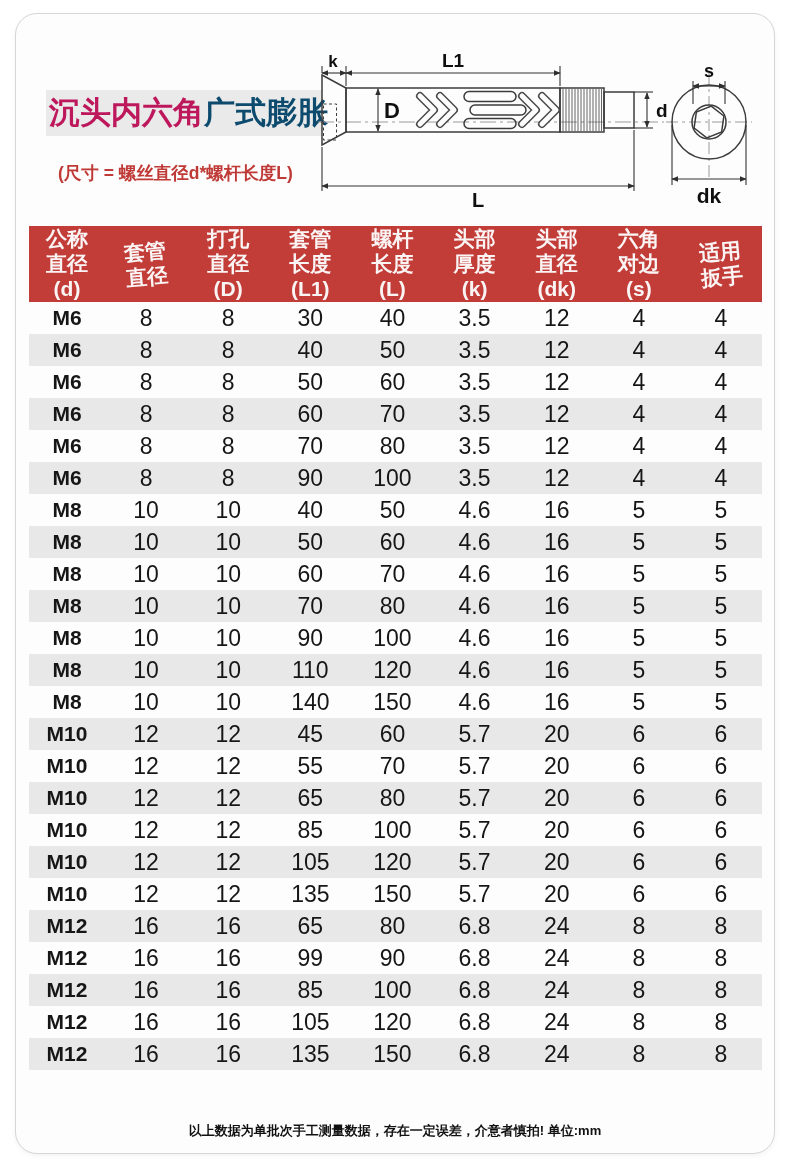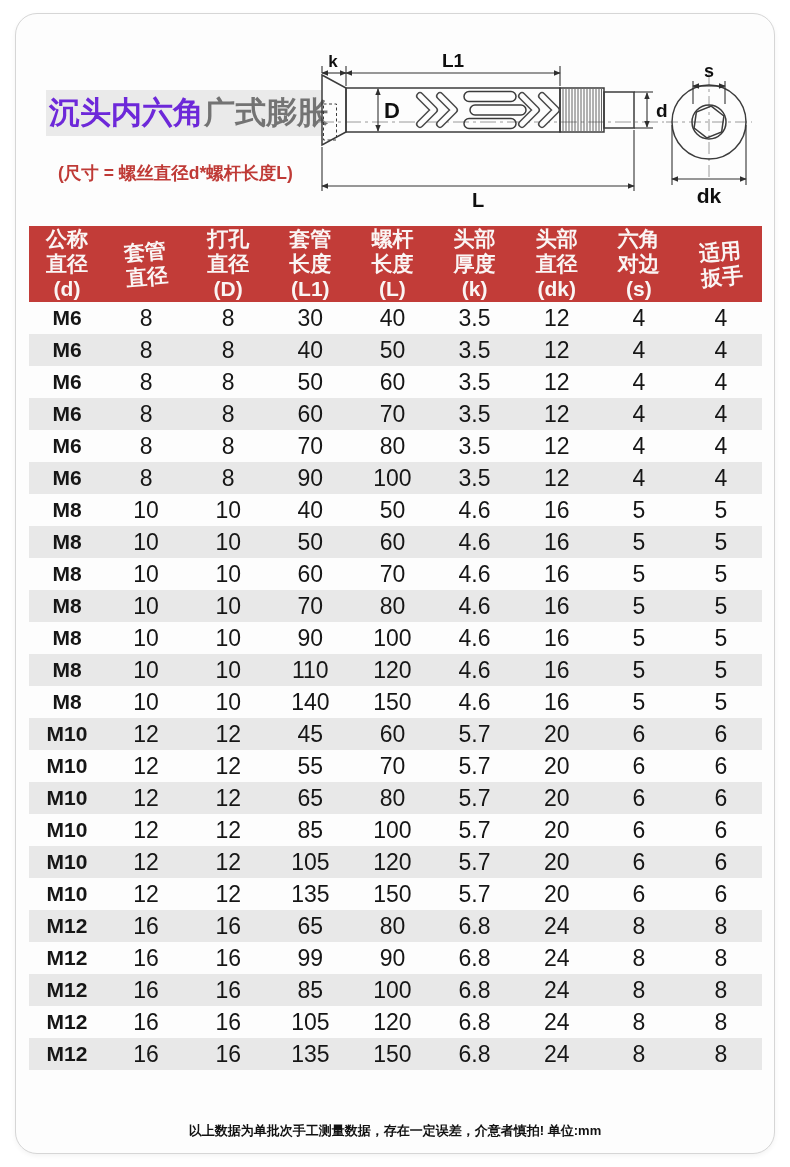--- a/index.html
+++ b/index.html
@@ -10,22 +10,22 @@
   .card {
     position:absolute; left:15px; top:13px; width:758px; height:1139px;
     background:#fdfdfd; border:1px solid #d6d6d6; border-radius:22px;
     box-shadow:0 2px 5px rgba(0,0,0,.05);
   }
   .title-band {
     position:absolute; left:30px; top:76px; height:46px; width:276px;
     background:#eaeaea; display:flex; align-items:center;
   }
   .title { font-size:31px; font-weight:bold; padding-left:3px; white-space:nowrap; }
-  .title .red  { color:#6d28d9;text-align:right; }
-  .title .dark { color:#737373; }
+  .title .red  { color:#be185d;text-align:right; }
+  .title .dark { color:#0c4a6e; }
   .subtitle {
     position:absolute; left:30px; top:147px;
     font-size:17.5px; font-weight:bold; color:#bf3a36; white-space:nowrap;margin-left:12px;
   }
   .drawing { position:absolute; left:300px; top:30px; width:460px; height:172px; }
   .drawing text { font-weight:bold; fill:#0f0f0f; }
 
   .table-wrap { position:absolute; left:13px; top:212px; width:733px; }
   table { width:100%; border-collapse:collapse; table-layout:fixed; }
   thead th { background:#c23c38; height:68px; vertical-align:middle; padding:0; text-align:center; }

